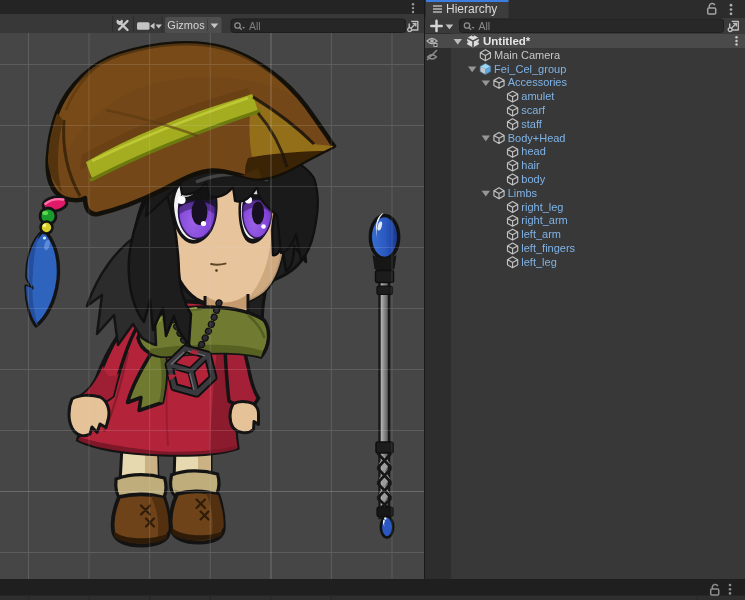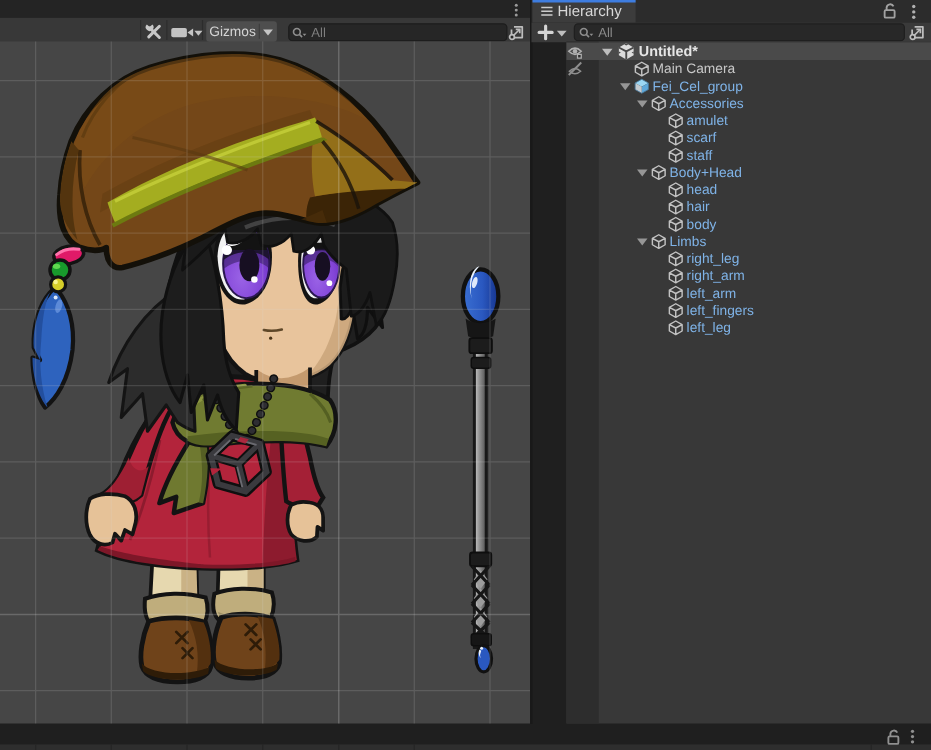--- a/index.html
+++ b/index.html
@@ -326,21 +326,21 @@
           <path d="M7.6 4.4 l3 0 l-1.5 1.8 z" fill="#8e8e8e" stroke="none"></path>
         </g>
 <text x="478.5" y="29.5" font-size="10.5" fill="#8a8a8a" font-family="Liberation Sans">All</text>
 <g transform="translate(727.5,20.2)" stroke="#bdbdbd" fill="none" stroke-width="1.4">
 <path d="M4.2 1.2 L10.8 1.2 L10.8 9.8 L2.2 9.8 L2.2 3.4" stroke-linejoin="round" fill="none"></path>
 <circle cx="2.6" cy="9.4" r="1.9" fill="#2a2a2a"></circle>
 <line x1="3.8" y1="8.2" x2="8.6" y2="3.4"></line>
 <path d="M5.6 3.2 L8.8 3.2 L8.8 6.4" fill="none"></path>
 </g>
 </svg></div>
-  <div class="abs" style="left:425px;top:33px;width:320px;height:546px;padding-left:28px;"><svg width="320" height="546" viewBox="425 33 320 546" font-family="Liberation Sans">
+  <div class="abs" style="left:425px;top:33px;width:320px;height:546px;"><svg width="320" height="546" viewBox="425 33 320 546" font-family="Liberation Sans">
 <rect x="425" y="33" width="320" height="546" fill="#383838"></rect>
 <rect x="425" y="33" width="26" height="546" fill="#2d2d2d"></rect>
 <rect x="425" y="34" width="320" height="14" fill="#4a4a4a"></rect>
 
 <g transform="translate(426.5,36.5)" stroke="#b0b0b0" fill="none" stroke-width="1.2">
 <path d="M0.5 4.5 Q5.5 -0.5 10.5 4.5 Q5.5 9.5 0.5 4.5 Z"></path>
 <circle cx="5.5" cy="4.5" r="1.8" fill="#b0b0b0" stroke="none"></circle>
 <rect x="7.5" y="7" width="3" height="3" fill="#2d2d2d" stroke="#b0b0b0" stroke-width="1"></rect>
 </g>
 

